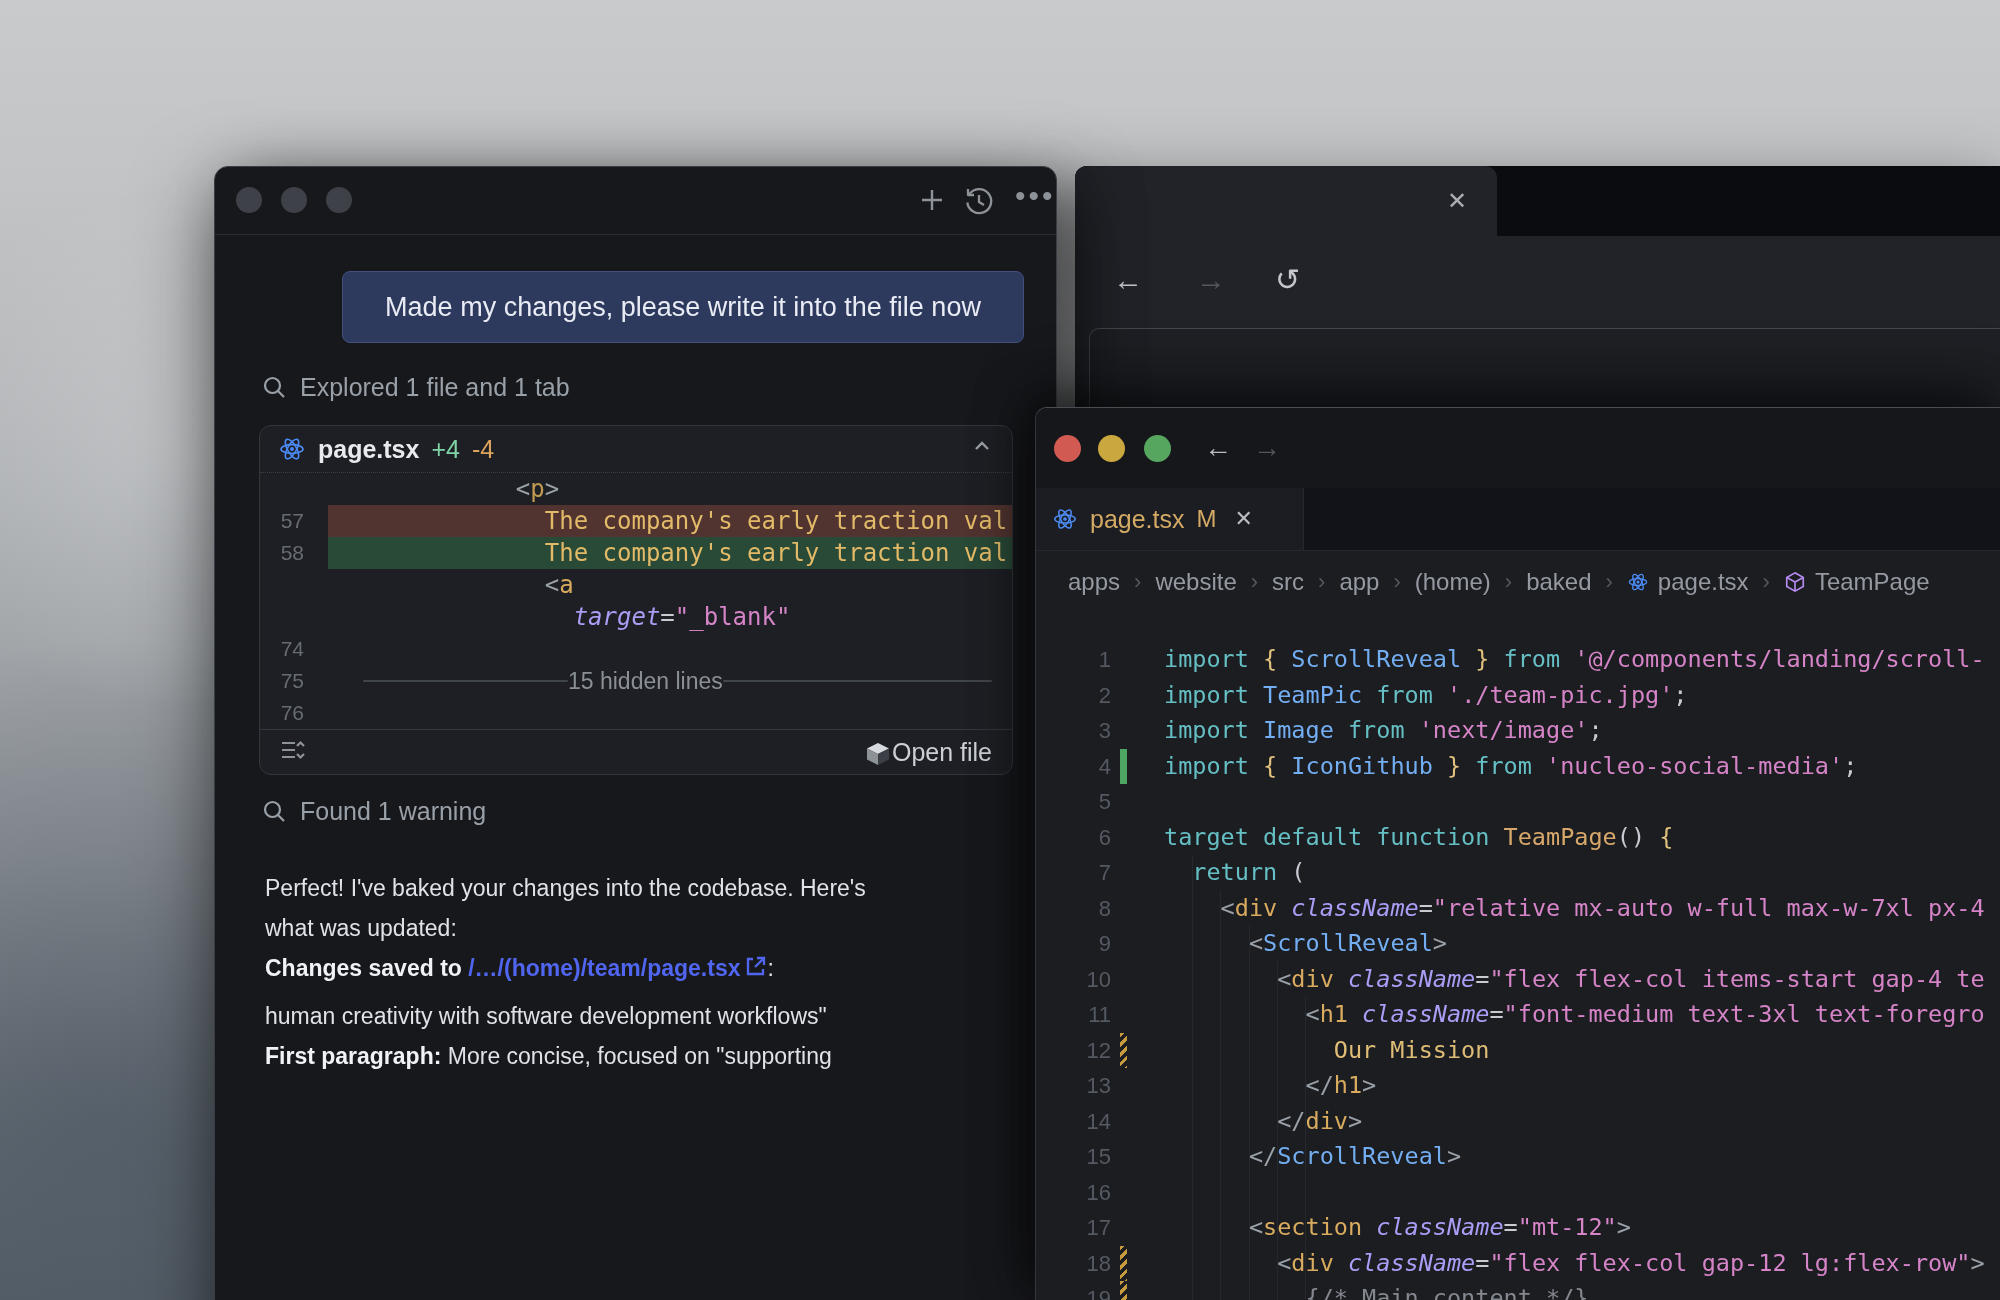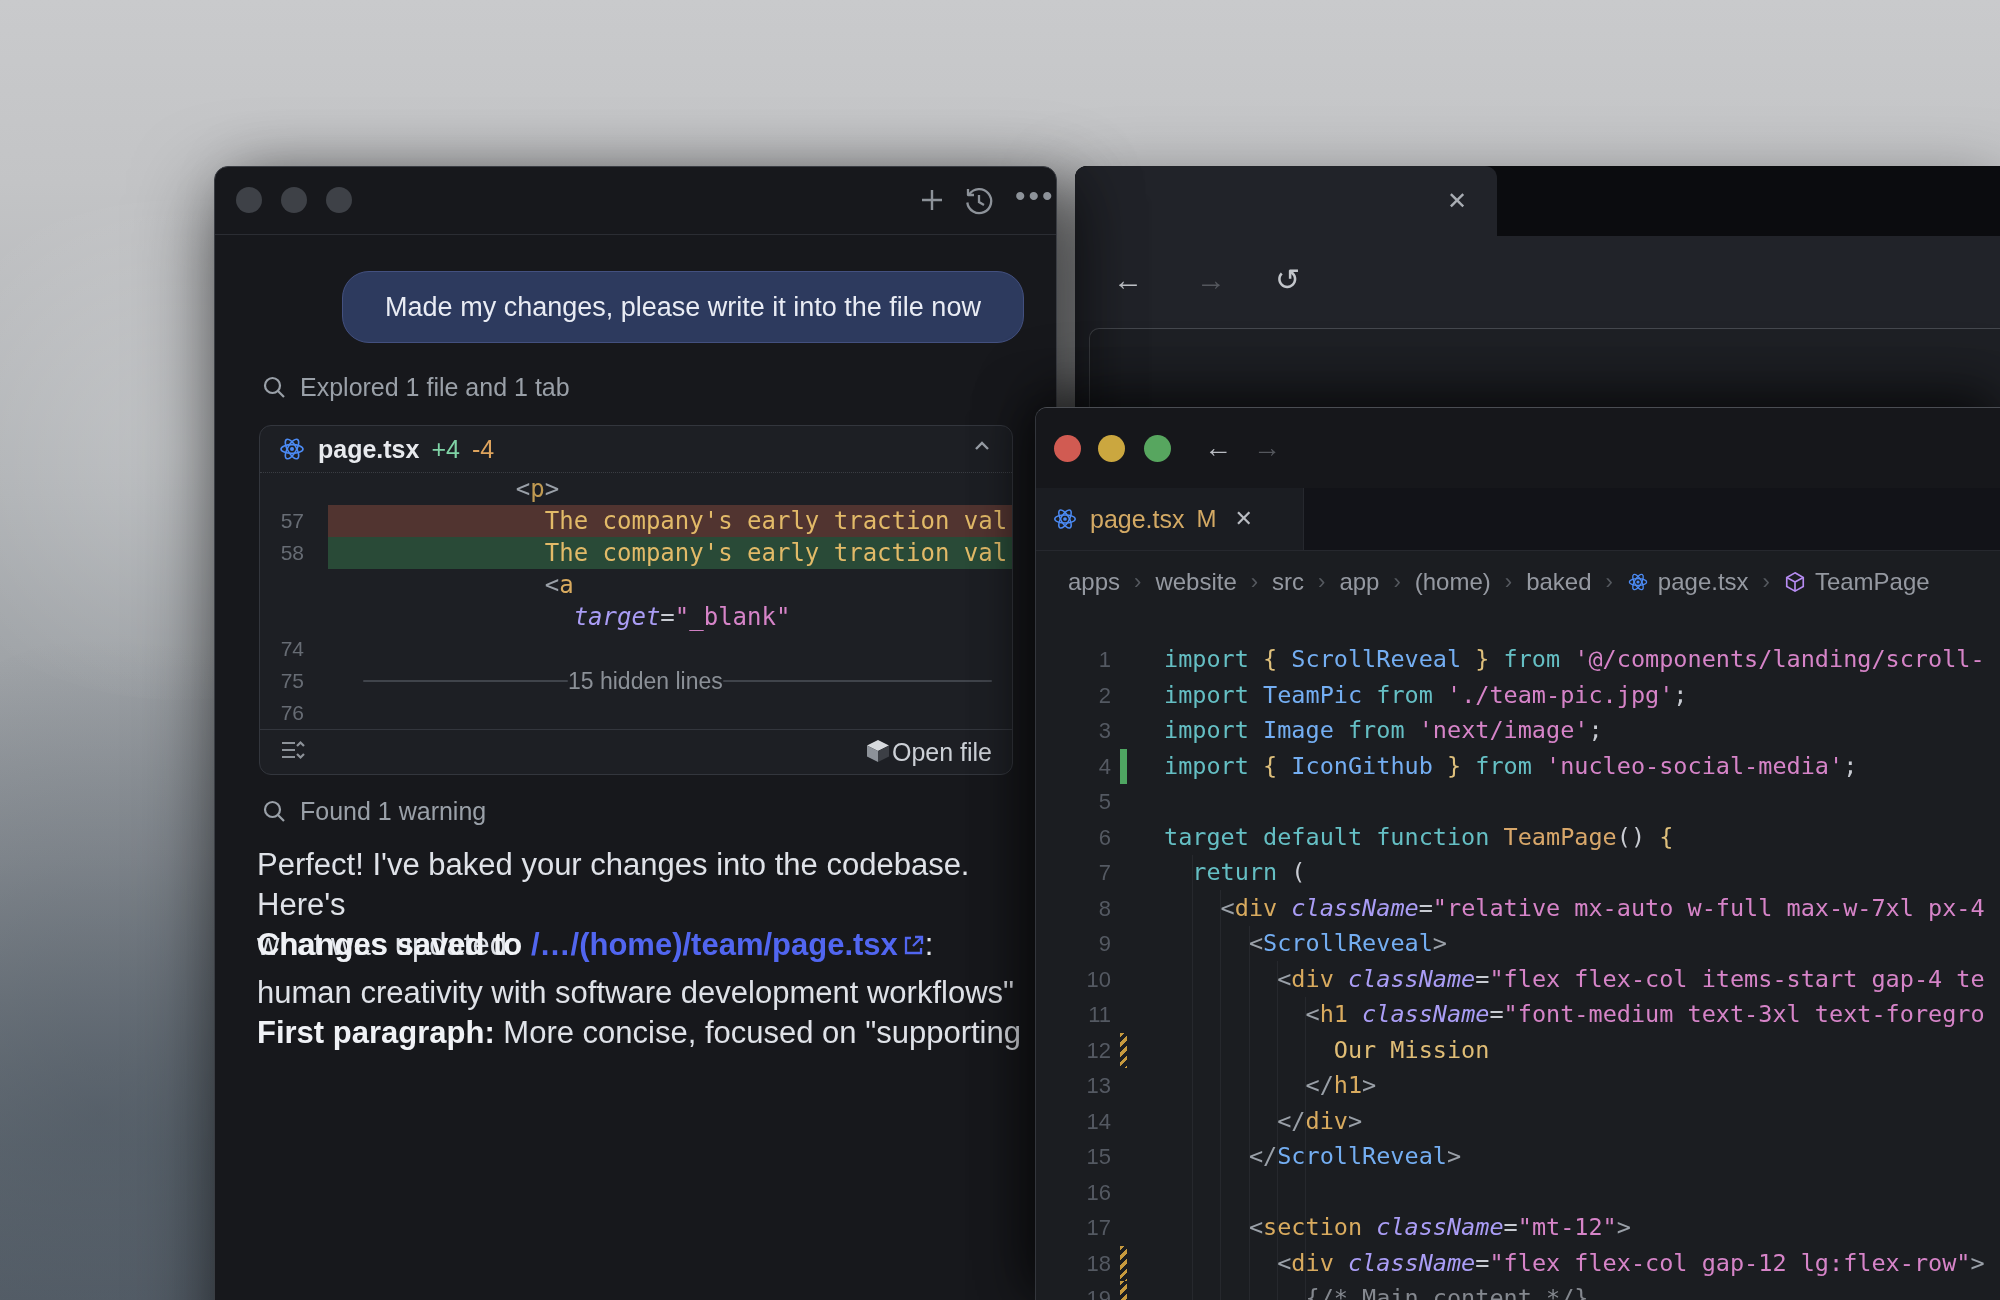--- a/index.html
+++ b/index.html
@@ -25,21 +25,21 @@
            border-left:1px solid #45484e;border-top:1px solid #45484e;border-radius:10px 0 0 0;}
 
   
   .chat{left:214px;top:166px;width:843px;height:1200px;background:#17181c;
         border:1px solid #3a3d43;border-radius:14px 14px 0 0;
         box-shadow:0 26px 80px rgba(0,0,0,.55), 26px 10px 60px rgba(0,0,0,.35);z-index:2;color:#dfe2e8;}
   .chat .titlebar{position:absolute;left:0;top:0;right:0;height:67px;border-bottom:1px solid #2b2d33;}
   .tl-dot{position:absolute;top:20px;width:26px;height:26px;border-radius:50%;background:#3e4147;}
   .chat-ic{position:absolute;color:#8d9299;}
   .bubble{position:absolute;left:127px;top:104px;width:680px;height:70px;background:#2d3a5e;
-          border:1px solid #43507f;border-radius:27px;display:flex;align-items:center;justify-content:center;
+          border:1px solid #43507f;border-radius:8px;display:flex;align-items:center;justify-content:center;
           color:#e9ecf4;font-size:27px;}
   .statusline{position:absolute;display:flex;align-items:center;gap:12px;color:#9aa0a8;font-size:25px;}
   .statusline svg{flex:none;}
 
   
   .card{position:absolute;left:44px;top:258px;width:752px;height:348px;background:#1d1f24;
         border:1px solid #33363d;border-radius:12px;overflow:hidden;}
   .card-header{height:46px;display:flex;align-items:center;gap:12px;padding:0 18px;
         border-bottom:1px dotted #3a3d43;font-size:25px;}
   .card-file{color:#e8eaee;font-weight:600;}
@@ -49,23 +49,23 @@
   .drow{height:32px;line-height:32px;display:flex;white-space:pre;overflow:hidden;}
   .drow .num{flex:none;width:44px;padding-right:24px;text-align:right;
         font-family:"Liberation Sans", sans-serif;font-size:21px;color:#676c74;}
   .drow .ct{flex:1;overflow:hidden;}
   .bg-removed .ct{background:#513430;} .bg-added .ct{background:#294a37;}
   .hlwrap{flex:1;display:flex;align-items:center;padding-left:35px;padding-right:20px;}
   .hline{height:2px;background:#40444b;border-radius:1px;}
   .hltext{color:#8b9097;font-family:"Liberation Sans", sans-serif;font-size:23px;flex:none;}
   .card-footer{position:absolute;left:0;right:0;bottom:0;height:44px;border-top:1px solid #33363d;
         display:flex;align-items:center;justify-content:space-between;padding:0 20px;}
-  .openfile{display:flex;align-items:flex-start;gap:1px;color:#ccd0d6;font-size:25px;}
-
-  .para{position:absolute;left:42px;width:770px;font-size:31px;line-height:40px;color:#dfe2e8;}
+  .openfile{display:flex;align-items:flex-end;gap:1px;color:#ccd0d6;font-size:25px;}
+
+  .para{position:absolute;left:50px;width:770px;font-size:23px;line-height:40px;color:#dfe2e8;margin-top:23px;}
   .b{font-weight:700;color:#f0f2f6;}
   .lnk{color:#5166f0;font-weight:700;}
   .extlink{display:inline-block;vertical-align:-2px;margin-left:4px;}
 
   
   .editor{left:1035px;top:407px;width:965px;height:893px;background:#1b1d21;
         border-top:1px solid #4a4d53;border-left:1px solid #33363c;border-radius:12px 0 0 0;
         box-shadow:-10px 0 50px rgba(0,0,0,.5), 0 -20px 60px rgba(0,0,0,.45);z-index:3;overflow:hidden;}
   .ed-titlebar{position:absolute;left:0;top:0;right:0;height:80px;background:#16171b;}
   .ed-dot{position:absolute;top:27px;width:27px;height:27px;border-radius:50%;}

